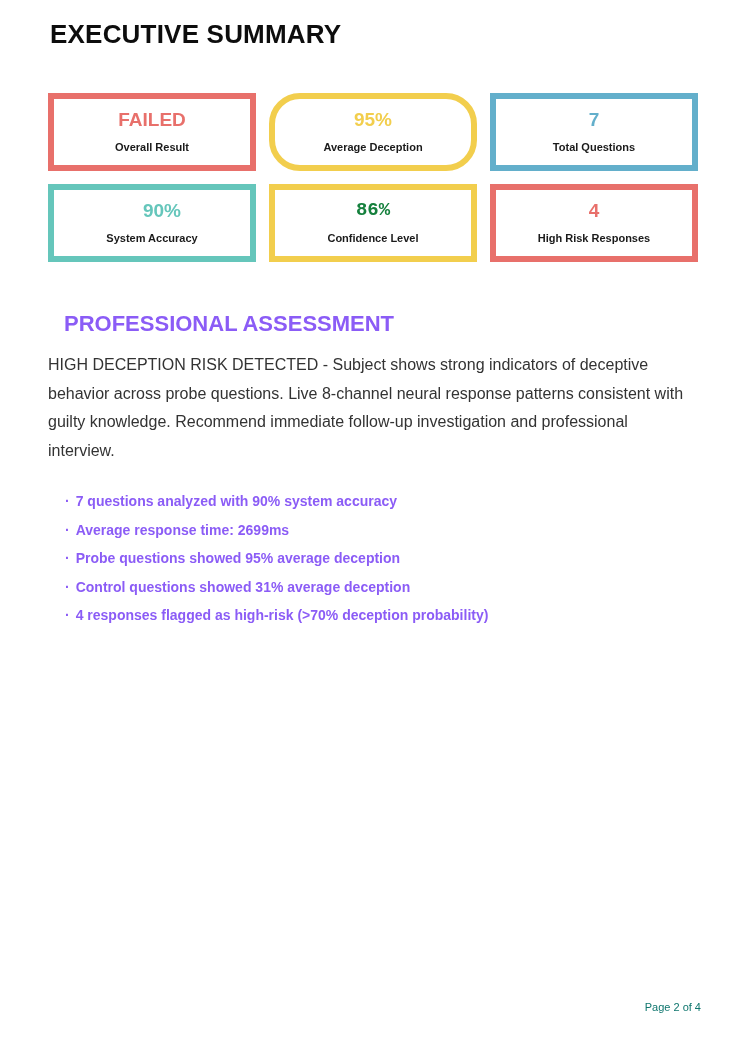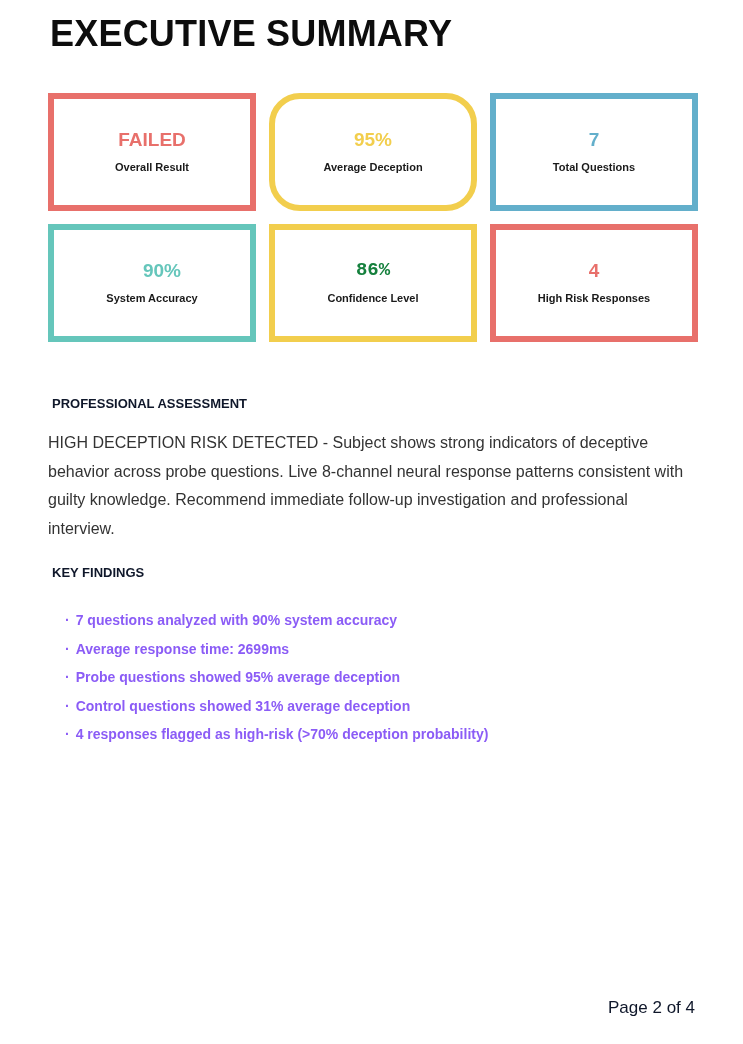--- a/index.html
+++ b/index.html
@@ -10,36 +10,36 @@
     background: #ffffff;
     font-family: "Liberation Sans", sans-serif;
     color: #111111;
     overflow: hidden;
     box-sizing: border-box;
   }
   .content { padding: 0 45px 0 48px; }
 
   .page-title {
     margin: 20px 0 9px 2px;
-    font-size: 36px;
+    font-size: 26px;
     line-height: 28px;
     font-weight: 700;
     letter-spacing: 0.2px;
     color: #0d0d0d;
   }
 
   .cards-grid {
     margin-top: 45px;
     display: grid;
     grid-template-columns: repeat(3, 1fr);
     gap: 13px;
   }
   .stat-card {
     box-sizing: border-box;
-    height: 118px;
+    height: 78px;
     border: 6px solid #cccccc;
     background: #ffffff;
     display: flex;
     flex-direction: column;
     align-items: center;
     justify-content: center;
     gap: 10px;
     text-align: center;
   }
   .stat-value {
@@ -48,25 +48,25 @@
     font-weight: 700;
   }
   .stat-label {
     font-size: 11px;
     line-height: 15px;
     font-weight: 700;
     color: #1a1a1a;
   }
 
   .section-heading {
-    margin: 4px;
-    font-size: 13px;
+    margin: 16px;
+    font-size: 22px;
     line-height: 22px;
     font-weight: 700;
-    color: #0f172a;
+    color: #8b5cf6;
   }
   .pa-heading { margin-top: 51px; }
   .pa-body {
     margin: 14px 0 0 0;
     font-size: 16px;
     line-height: 28.5px;
     font-weight: 400;
     color: #333333;
     max-width: 648px;
   }
@@ -80,24 +80,24 @@
     font-size: 14px;
     line-height: 28.5px;
     font-weight: 700;
     color: #8b5cf6;
   }
   .bullet { margin-right: 6px; font-weight: 700; }
 
   .footer {
     position: absolute;
     top: 1000px;
-    right: 48px;
-    font-size: 17px;
+    right: 42px;
+    font-size: 11px;
     line-height: 15px;
-    color: #0f172a;
+    color: #0f766e;
   }
 </style>
 </head>
 <body>
 
 <div class="page">
   <div class="content">
 
     <h1 class="page-title">EXECUTIVE SUMMARY</h1>
 
@@ -131,21 +131,20 @@
       <div class="stat-card" style="border-color: rgb(232, 112, 107);">
         <div class="stat-value" style="color: rgb(232, 112, 107);">4</div>
         <div class="stat-label">High Risk Responses</div>
       </div>
 
     </div>
 
     <h2 class="section-heading pa-heading">PROFESSIONAL ASSESSMENT</h2>
     <p class="pa-body">HIGH DECEPTION RISK DETECTED - Subject shows strong indicators of deceptive behavior across probe questions. Live 8-channel neural response patterns consistent with guilty knowledge. Recommend immediate follow-up investigation and professional interview.</p>
 
-    <h2 class="section-heading kf-heading">KEY FINDINGS</h2>
     <ul class="kf-list">
       <li class="kf-item"><span class="bullet">·</span><span>7 questions analyzed with 90% system accuracy</span></li>
       <li class="kf-item"><span class="bullet">·</span><span>Average response time: 2699ms</span></li>
       <li class="kf-item"><span class="bullet">·</span><span>Probe questions showed 95% average deception</span></li>
       <li class="kf-item"><span class="bullet">·</span><span>Control questions showed 31% average deception</span></li>
       <li class="kf-item"><span class="bullet">·</span><span>4 responses flagged as high-risk (&gt;70% deception probability)</span></li>
     </ul>
 
   </div>
 

